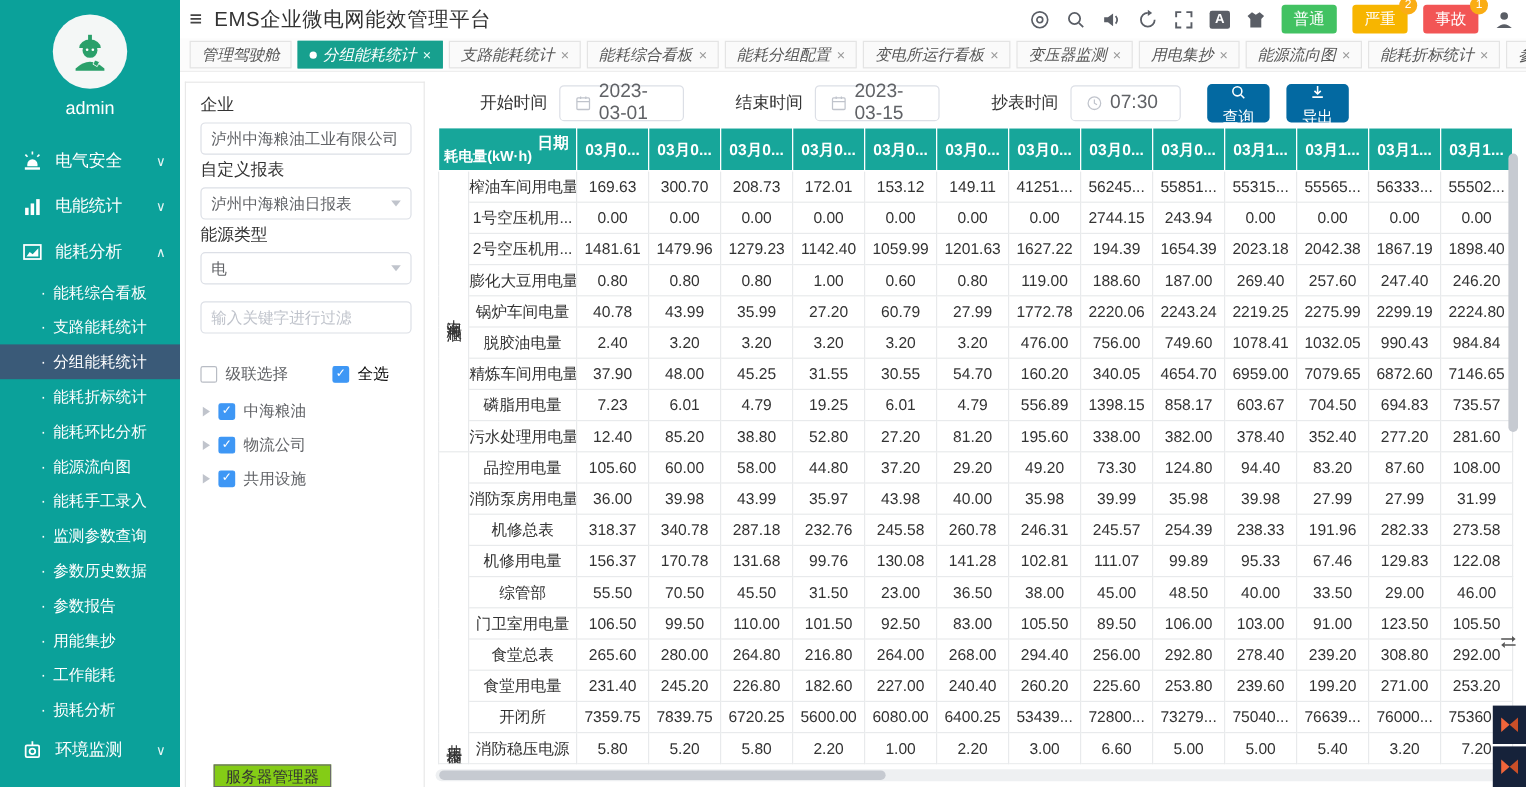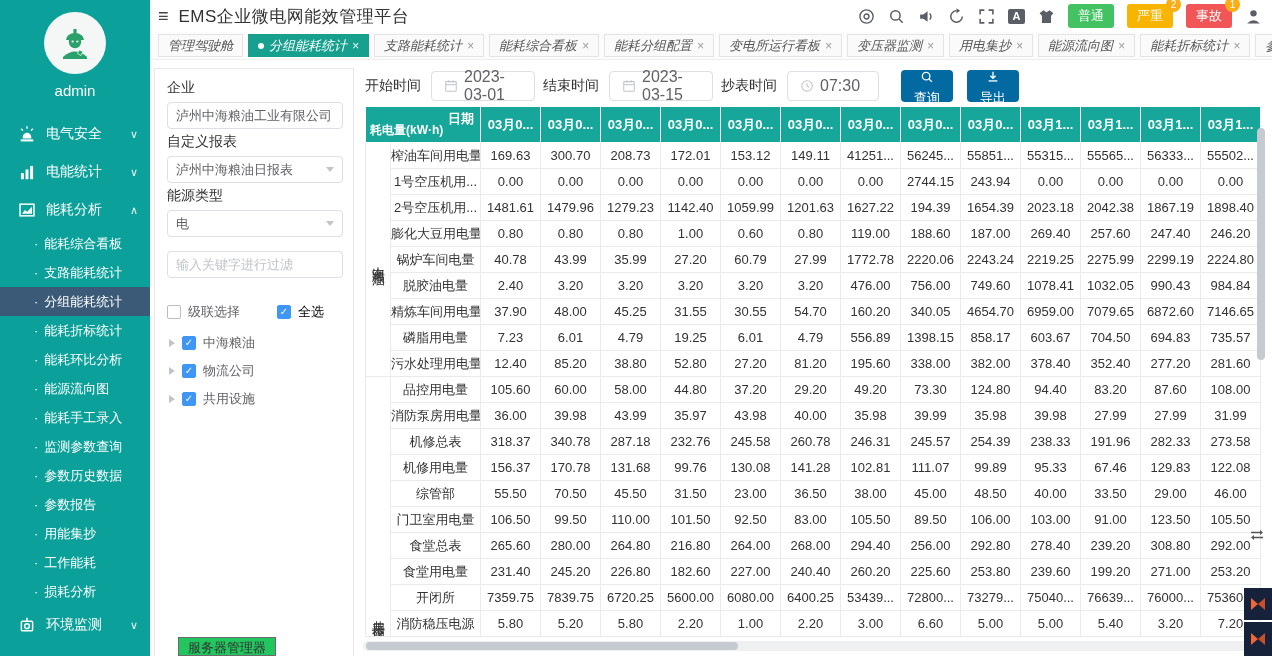--- a/index.html
+++ b/index.html
@@ -65,21 +65,21 @@
   .cb.checked::after { content:"✓"; color:#fff; font-size:10px; line-height:1; }
   .select-all { color:#000000; margin-left:34px; cursor:pointer; }
   .tree { margin-top:8px; }
   .tree-row { display:flex; align-items:center; height:28px; gap:7px; font-size:13px; color:#606266; cursor:pointer; }
   .tcaret { width:0; height:0; border-top:4.5px solid transparent; border-bottom:4.5px solid transparent;
     border-left:6px solid #c0c4cc; margin-left:2px; }
 
   
   .work-area { flex:1; min-width:0; padding:10px 0 0 11px; position:relative; }
   .toolbar { display:flex; align-items:center; gap:8px; height:32px; margin-bottom:4px; }
-  .tlabel { font-size:14px; color:#333; margin-right:2px; }
+  .tlabel { font-size:14px; color:#333; margin-right:2px;margin-left:35px; }
   .tinput { display:flex; align-items:center; gap:6px; border:1px solid #dcdfe6; border-radius:4px;
     height:30px; padding:0 12px; color:#606266; font-size:16px; background:#fff; }
   .tinput .iic { width:14px; height:14px; color:#c0c4cc; display:inline-flex; }
   .btn { display:inline-flex; align-items:center; gap:5px; background:#0369a1; color:#fff; font-size:13px;
     height:32px; padding:0 13px; border:none; border-radius:4px; cursor:pointer; margin-left:6px;
     font-family:"Liberation Sans","DejaVu Sans",sans-serif;flex-direction:column; }
   .btn .bic { width:14px; height:14px; display:inline-flex; }
 
   
   .table-wrap { width:897px; overflow:hidden; }
@@ -96,21 +96,21 @@
   td.gcell { width:25px; padding:0; vertical-align:middle; }
   td.gcell .vtext { writing-mode:vertical-lr; text-orientation:upright; letter-spacing:2px;
     font-size:13px; color:#333; margin:0 auto; }
   td.gcell.low { vertical-align:bottom; padding-bottom:18px; }
 
   
   .vscroll-thumb { position:absolute; left:1257px; top:128px; width:8px; height:232px; background:#c6cad1; border-radius:4px; }
   .hscroll { position:absolute; left:363px; top:641px; width:895px; height:10px; background:#eef0f2; border-radius:5px; }
   .hscroll .thumb { position:absolute; left:3px; top:1px; width:372px; height:8px; background:#c6cad1; border-radius:4px; }
   .server-box { position:absolute; left:178px; top:637px; height:19px; border:1px solid #6b6b6b;
-    background:#22c55e; font-size:13px; color:#333; padding:1px 9px; white-space:nowrap; }
+    background:#84cc16; font-size:13px; color:#333; padding:1px 9px; white-space:nowrap; }
   .col-setting { position:absolute; left:1249px; top:527px; width:16px; height:16px; color:#555; }
   .corner-sq { position:absolute; left:1244px; width:28px; height:32px; background:#16223a;
     display:flex; align-items:center; justify-content:center; cursor:pointer; }
   .corner-sq svg { width:18px; height:14px; }
 </style>
 </head>
 <body>
 
 <div class="app">
 

